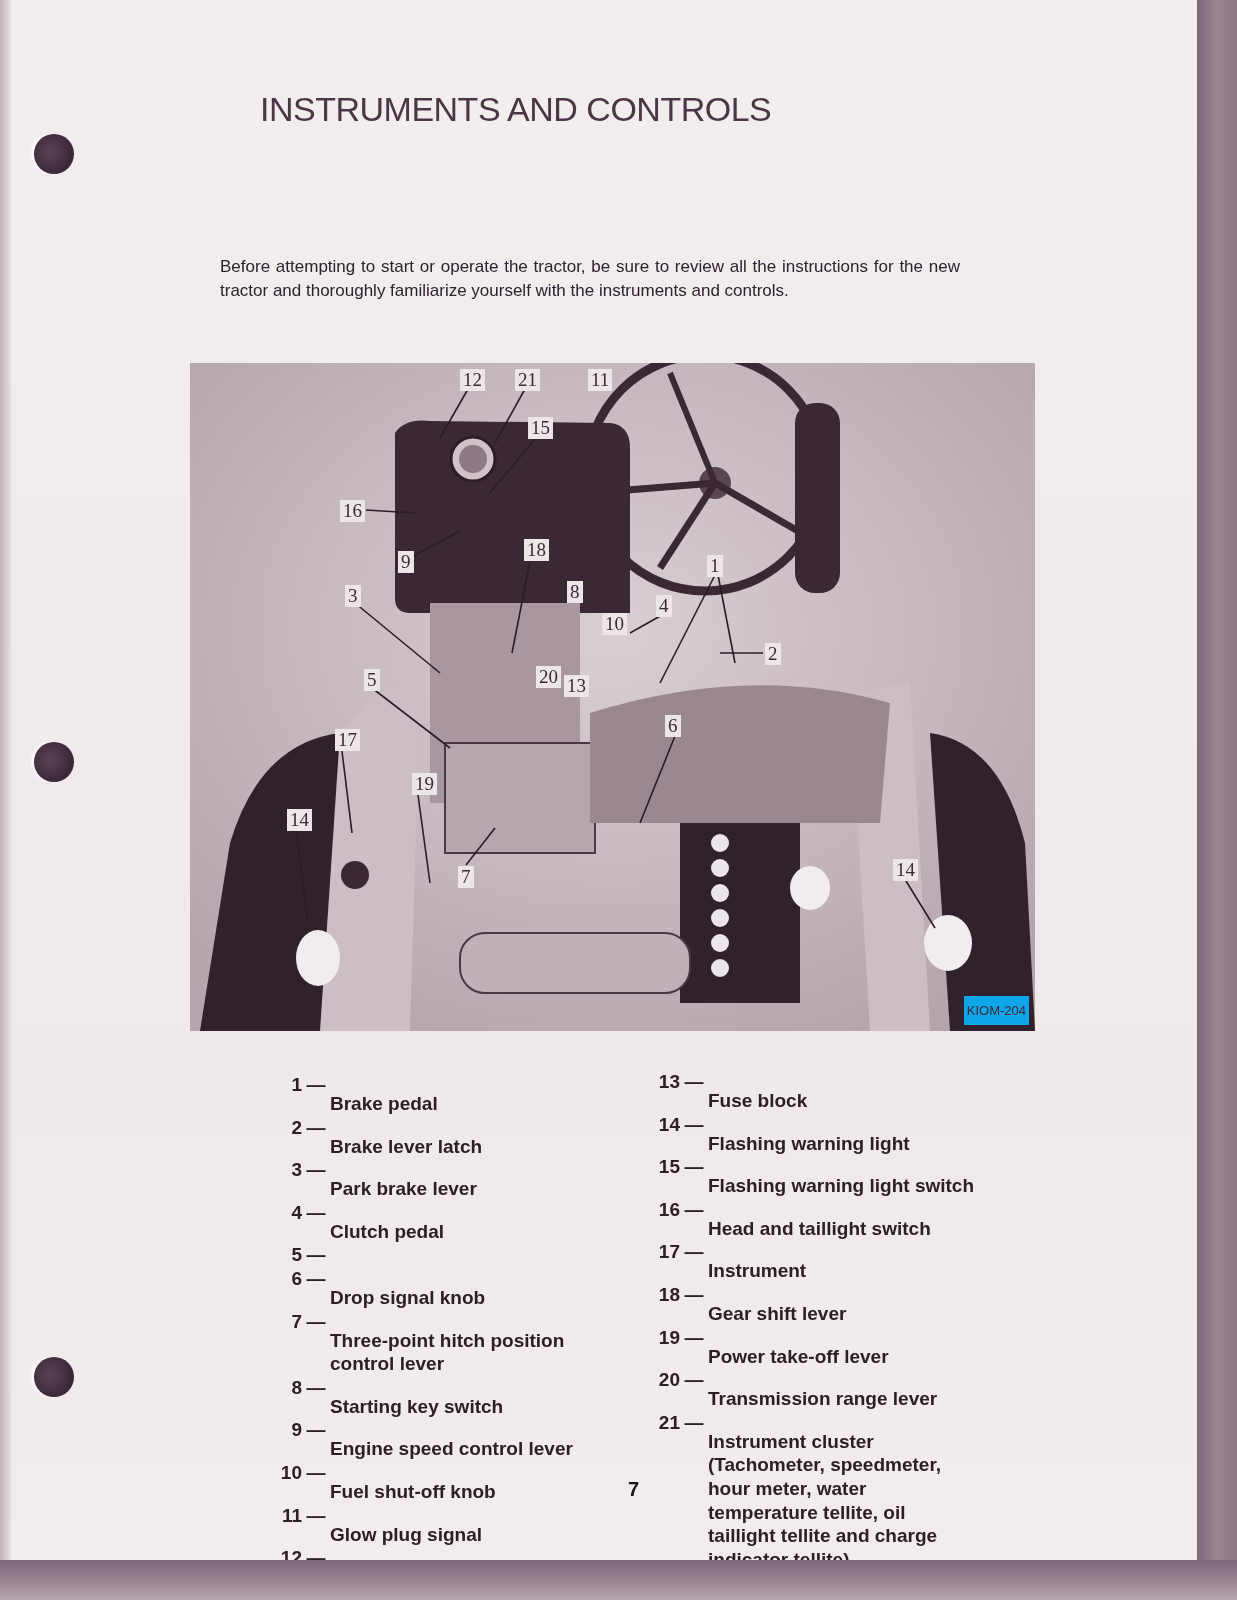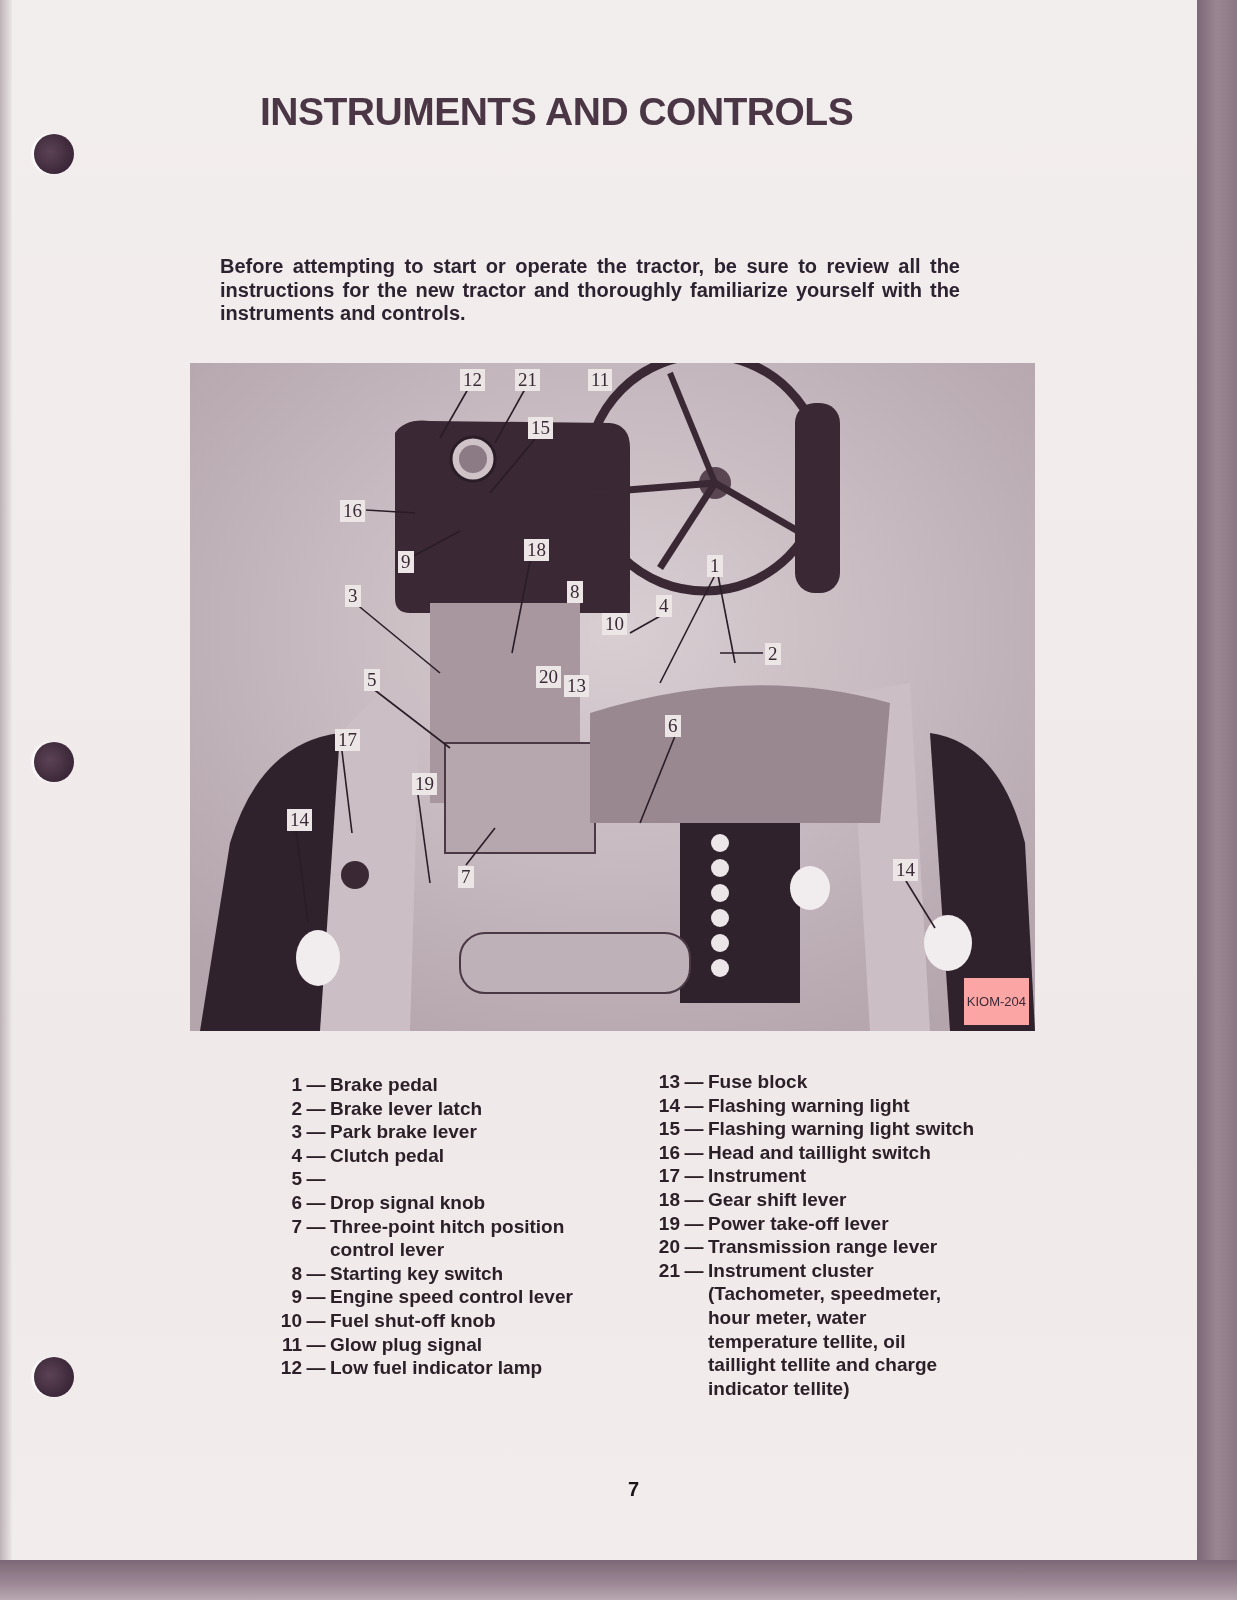--- a/index.html
+++ b/index.html
@@ -10,36 +10,36 @@
         box-shadow:2px 2px 6px rgba(0,0,0,.35);}
   .page-edge{position:absolute;left:1197px;top:0;width:40px;height:1600px;
         background:linear-gradient(90deg,#7d6877,#9a8693 50%,#8b7783);}
   .page-bottom{position:absolute;left:0;top:1560px;width:1237px;height:40px;
         background:linear-gradient(180deg,#7c6776,#9d8996 60%,#b8a8b1);}
   .left-shade{position:absolute;left:0;top:0;width:12px;height:1560px;
         background:linear-gradient(90deg,#bdb3b6,#ece7e8);}
   .hole{position:absolute;width:40px;height:40px;border-radius:50%;
         background:radial-gradient(circle at 40% 45%,#5b4355,#3b2739 70%);
         box-shadow:-3px 0 2px rgba(255,255,255,.7);}
-  .title{position:absolute;left:260px;top:90px;font-size:39px;font-weight:bold;
+  .title{position:absolute;left:260px;top:90px;font-size:34px;font-weight:normal;
         color:#4a3645;letter-spacing:-0.5px;}
-  .intro{position:absolute;left:220px;top:255px;width:740px;font-size:20px;
-        line-height:23.5px;color:#2d2230;text-align:justify;font-weight:bold;}
+  .intro{position:absolute;left:220px;top:255px;width:740px;font-size:17px;
+        line-height:23.5px;color:#2d2230;text-align:justify;}
   .photo{position:absolute;left:190px;top:363px;width:845px;height:668px;
         background:#c9bcc2;overflow:hidden;}
   .photo svg{position:absolute;left:0;top:0;}
   .callout{position:absolute;background:#ece7e6;color:#3a2a36;
         font-family:"Liberation Serif",serif;font-size:19px;padding:0 3px;line-height:22px;}
-  .photo-code{position:absolute;right:6px;bottom:6px;background:#fca5a5;color:#3a2a36;
-        font-size:13px;padding:16px 3px;}
+  .photo-code{position:absolute;right:6px;bottom:6px;background:#0ea5e9;color:#3a2a36;
+        font-size:13px;padding:7px 3px;}
   .legend{position:absolute;font-size:19px;line-height:23.6px;color:#2c2028;font-weight:bold;}
   .legend .row{display:flex;}
   .legend .num{width:40px;text-align:right;flex:none;}
   .legend .dash{width:28px;text-align:center;flex:none;}
-  .legend .txt{flex:1;}
+  .legend .txt{flex:1;margin-top:19px;}
   .legend-left{left:262px;top:1073px;width:330px;}
   .legend-right{left:648px;top:1070px;width:360px;}
   .legend-right .num{width:32px;}
   .page-number{position:absolute;left:628px;top:1478px;font-size:20px;font-weight:bold;color:#1d1419;}
 </style>
 </head>
 <body>
 
 <div class="page">
   <div class="left-shade"></div>

